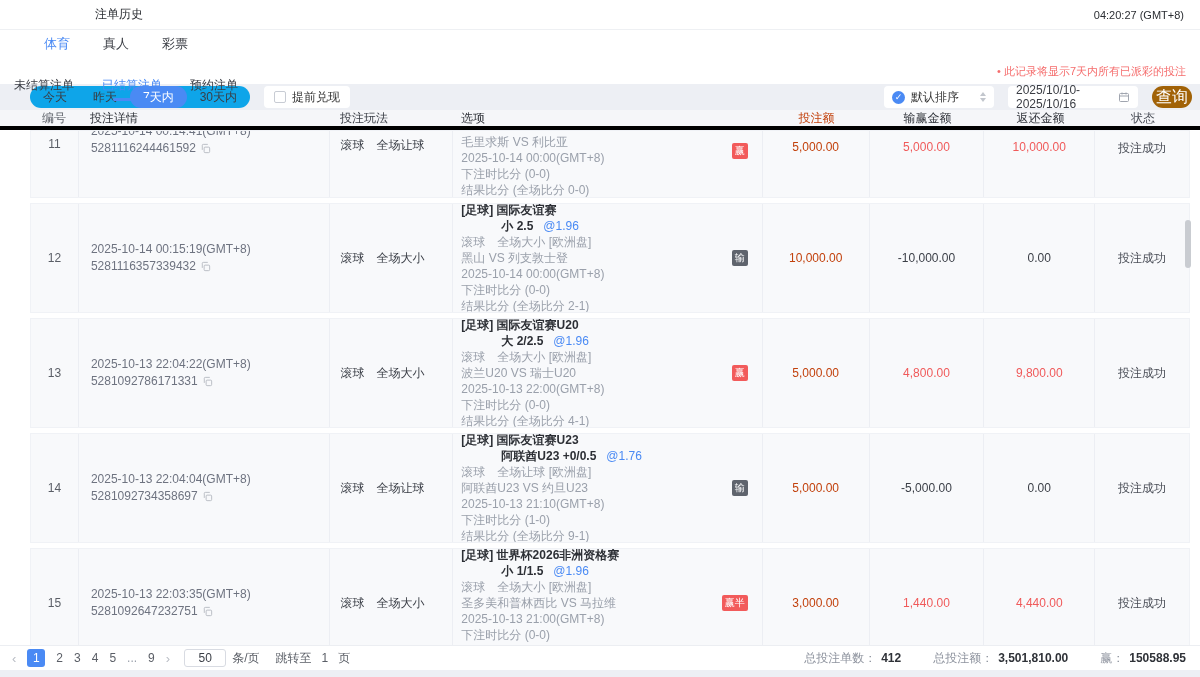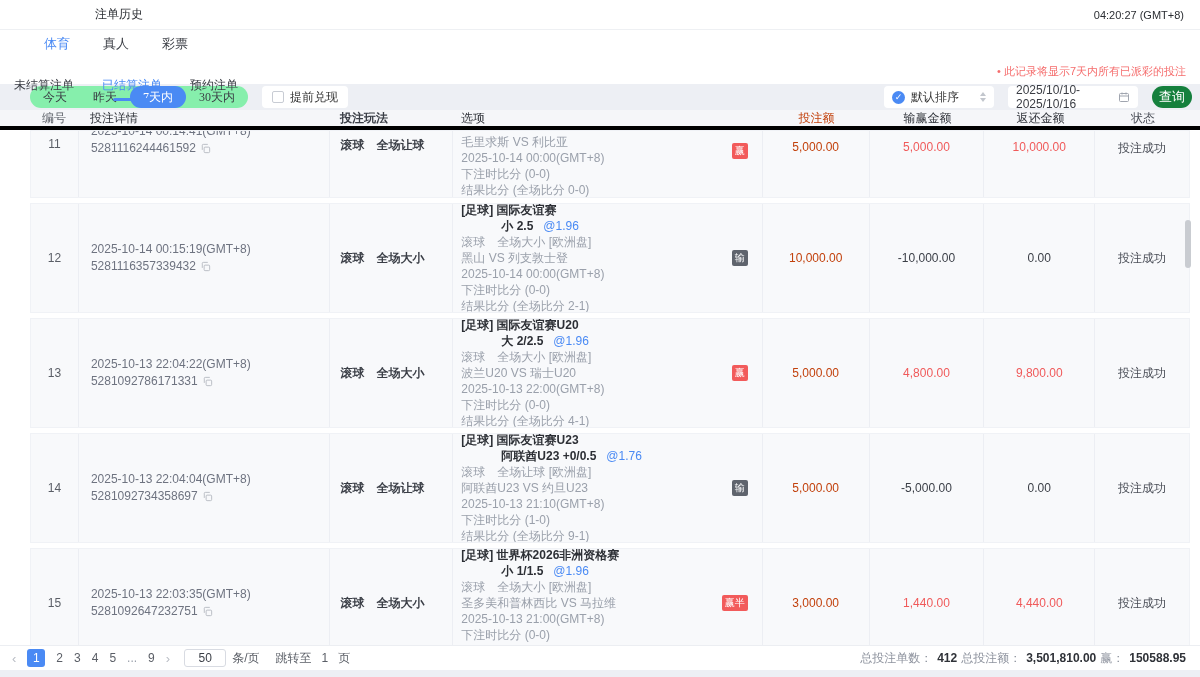--- a/index.html
+++ b/index.html
@@ -20,47 +20,47 @@
   .tab.active { color:#4a8af4; }
   .subtabs { height:26px; display:flex; align-items:center; justify-content:space-between; padding:0 14px; }
   .subtabs .left { display:flex; gap:28px; font-size:12px; color:#3a3d44;margin-top:28px; }
   .subtab { position:relative; cursor:pointer; padding:4px 0; }
   .subtab.active { color:#4a8af4; }
   .subtab.active::after { content:''; position:absolute; left:50%; transform:translateX(-50%);
     bottom:-3px; width:38px; height:3px; border-radius:2px; background:#4a8af4; }
   .notice { font-size:11px; color:#f56c6c; }
   
   .strip { height:26px; background:#edeff4; display:flex; align-items:center; padding:0 8px 0 30px; gap:14px; }
-  .pill-group { background:#86efac; border-radius:12px; height:22px; display:flex; align-items:center;font-family:Liberation Serif, serif; }
+  .pill-group { background:#0ea5e9; border-radius:12px; height:22px; display:flex; align-items:center; }
   .pill { padding:0 13px; height:22px; line-height:22px; color:#3a3d44; cursor:pointer; border-radius:11px; }
   .pill.active { background:#4a8af4; color:#fff; }
   .chk-group { background:#fff; border-radius:4px; height:22px; display:flex; align-items:center; gap:6px; padding:0 10px; }
   .checkbox { width:12px; height:12px; border:1px solid #c8ccd4; border-radius:2px; background:#fff; }
   .spacer { flex:1; }
   .dropdown { width:110px; height:22px; background:#fff; border-radius:4px; display:flex; align-items:center; gap:6px; padding:0 8px; cursor:pointer; }
   .check-circle { width:13px; height:13px; border-radius:50%; background:#4a8af4; color:#fff; font-size:9px;
     display:flex; align-items:center; justify-content:center; flex:0 0 auto; }
   .sort-arrows { margin-left:auto; display:flex; flex-direction:column; align-items:center; gap:2px; }
   .tri-up   { width:0; height:0; border-left:3.5px solid transparent; border-right:3.5px solid transparent; border-bottom:4px solid #c2c6cd; }
   .tri-down { width:0; height:0; border-left:3.5px solid transparent; border-right:3.5px solid transparent; border-top:4px solid #c2c6cd; }
   .dateinput { width:130px; height:22px; background:#fff; border-radius:4px; display:flex; align-items:center;
     justify-content:space-between; padding:0 8px; color:#3a3d44; cursor:pointer; }
-  .btn-search { width:40px; height:22px; border-radius:11px; background:#15803d; color:#fff; border:none;
-    font-size:13px; display:flex; align-items:center; justify-content:center; cursor:pointer; font-family:Liberation Sans, sans-serif; }
+  .btn-search { width:40px; height:22px; border-radius:11px; background:#a16207; color:#fff; border:none;
+    font-size:16px; display:flex; align-items:center; justify-content:center; cursor:pointer; font-family:Liberation Sans, sans-serif; }
   
   .thead { height:20px; display:flex; align-items:center; background:#f5f6f9; border-bottom:4px solid #000000;
     padding-left:30px; color:#31343b; }
   .tbody { position:relative; height:515px; overflow:hidden; background:#fff; padding-left:30px; }
   .row { display:flex; width:1160px; height:110px; background:#f8f9fb; margin-bottom:5px; overflow:hidden; border:1px solid #f0f2f6; }
   .row.clipped { height:68px; }
   .cell { display:flex; align-items:center; border-right:1px solid #eceef3; height:100%; }
   .cell:last-child { border-right:none; }
   .c-id     { width:48px;  justify-content:center; color:#5a5e66; }
   .c-detail { width:251px; padding-left:12px; }
-  .c-play   { width:124px; padding-left:11px; color:#3a3e46;font-weight:bold; }
+  .c-play   { width:124px; padding-left:11px; color:#3a3e46; }
   .c-opt    { width:310px; padding-left:8px; position:relative; }
   .c-amt    { width:107px; justify-content:center; color:#c2410c; }
   .c-wl     { width:115px; justify-content:center; }
   .c-pay    { width:111px; justify-content:center; }
   .c-status { width:94px;  justify-content:center; color:#4a4e57; }
   .thead .cell { border-right:none; background:transparent; height:auto; }
   .detail-lines { line-height:17px; color:#6e7380; }
   .idline { display:flex; align-items:center; gap:4px; }
   .copy-icon { cursor:pointer; display:inline-flex; }
   .opt-lines { line-height:16px; width:100%; }
@@ -88,21 +88,21 @@
   .pager { display:flex; align-items:center; gap:11px; }
   .pg-chevron { color:#b9bdc5; cursor:pointer; font-size:13px; }
   .pg { cursor:pointer; }
   .pg.active { width:18px; height:18px; background:#4a8af4; color:#fff; border-radius:3px;
     display:flex; align-items:center; justify-content:center; }
   .pg.ellipsis { color:#9aa0ab; cursor:default; }
   .size-input { width:42px; height:18px; border:1px solid #d8dbe2; border-radius:3px; text-align:center;
     font-size:12px; color:#3a3e46; margin:0 6px 0 14px; font-family:inherit; background:#fff; }
   .jump-label { margin-left:16px; }
   .jump-num { margin:0 10px; }
-  .summary { margin-left:auto; display:flex; align-items:center; gap:4px; }
+  .summary { margin-left:auto; display:flex; align-items:center; gap:32px; }
   .sum-item { display:flex; align-items:center; gap:5px; }
   .sum-label { color:#8e939e; }
   .sum-value { color:#2f3238; font-weight:700; }
   .bottom-strip { height:7px; background:#edeff4; }
   svg { display:block; }
 </style>
 </head>
 <body>
 
 <div class="app">

